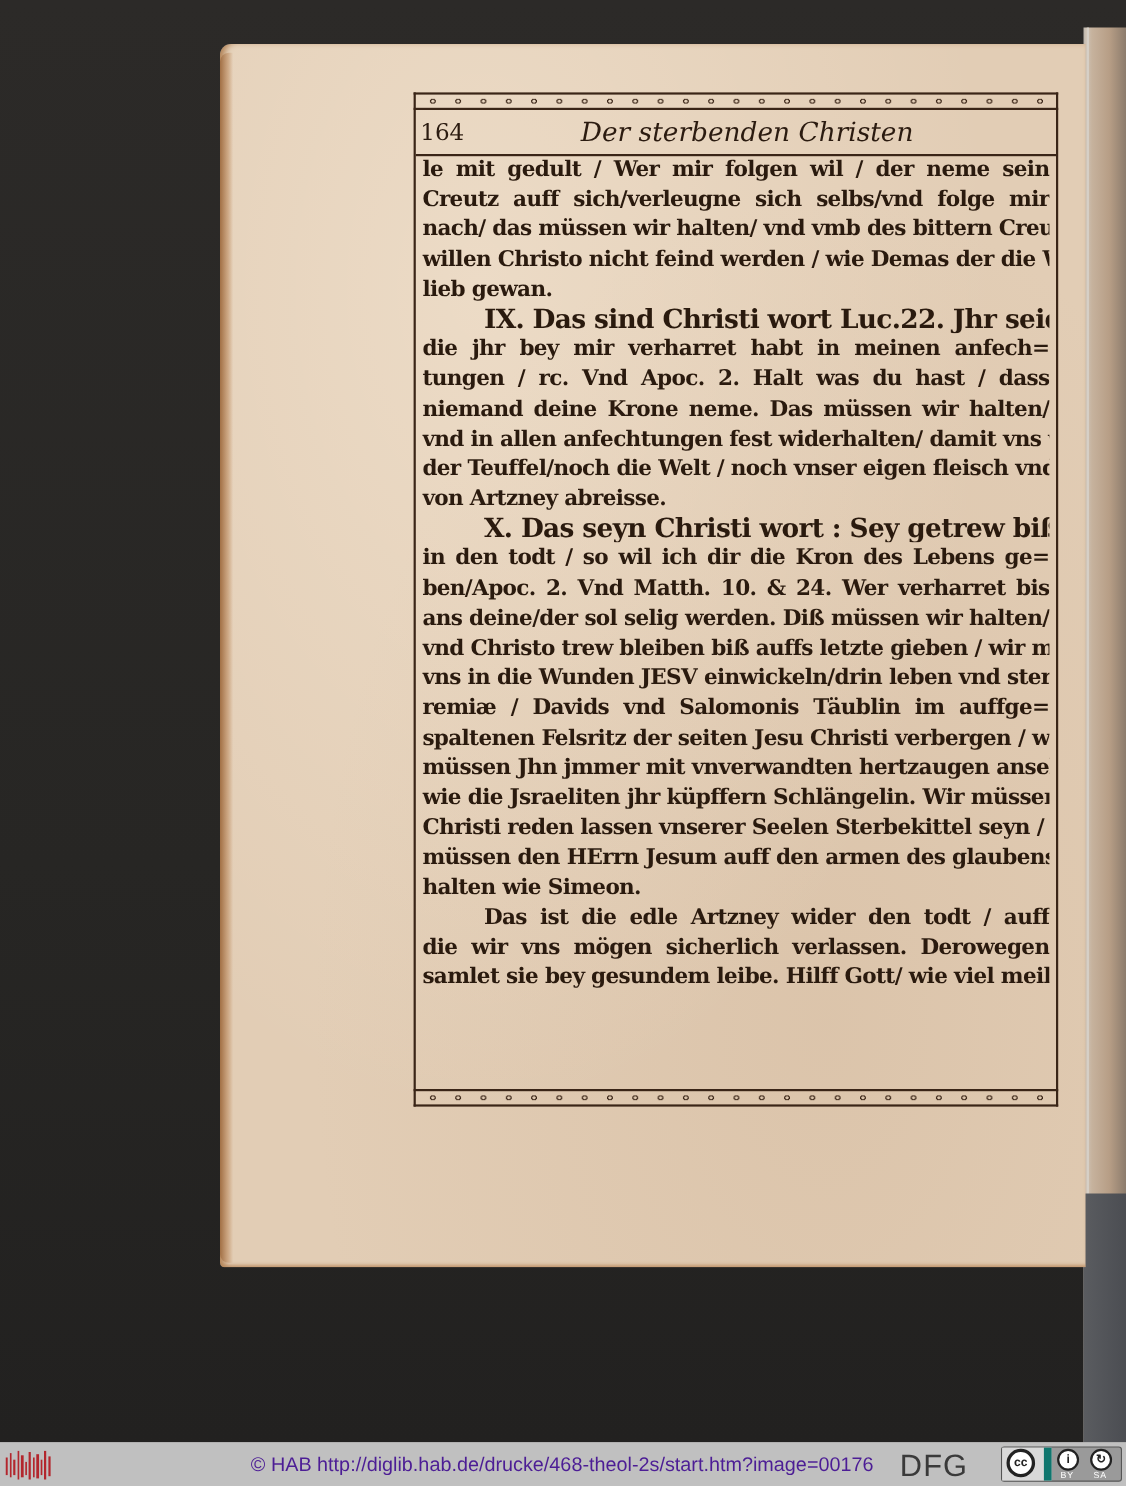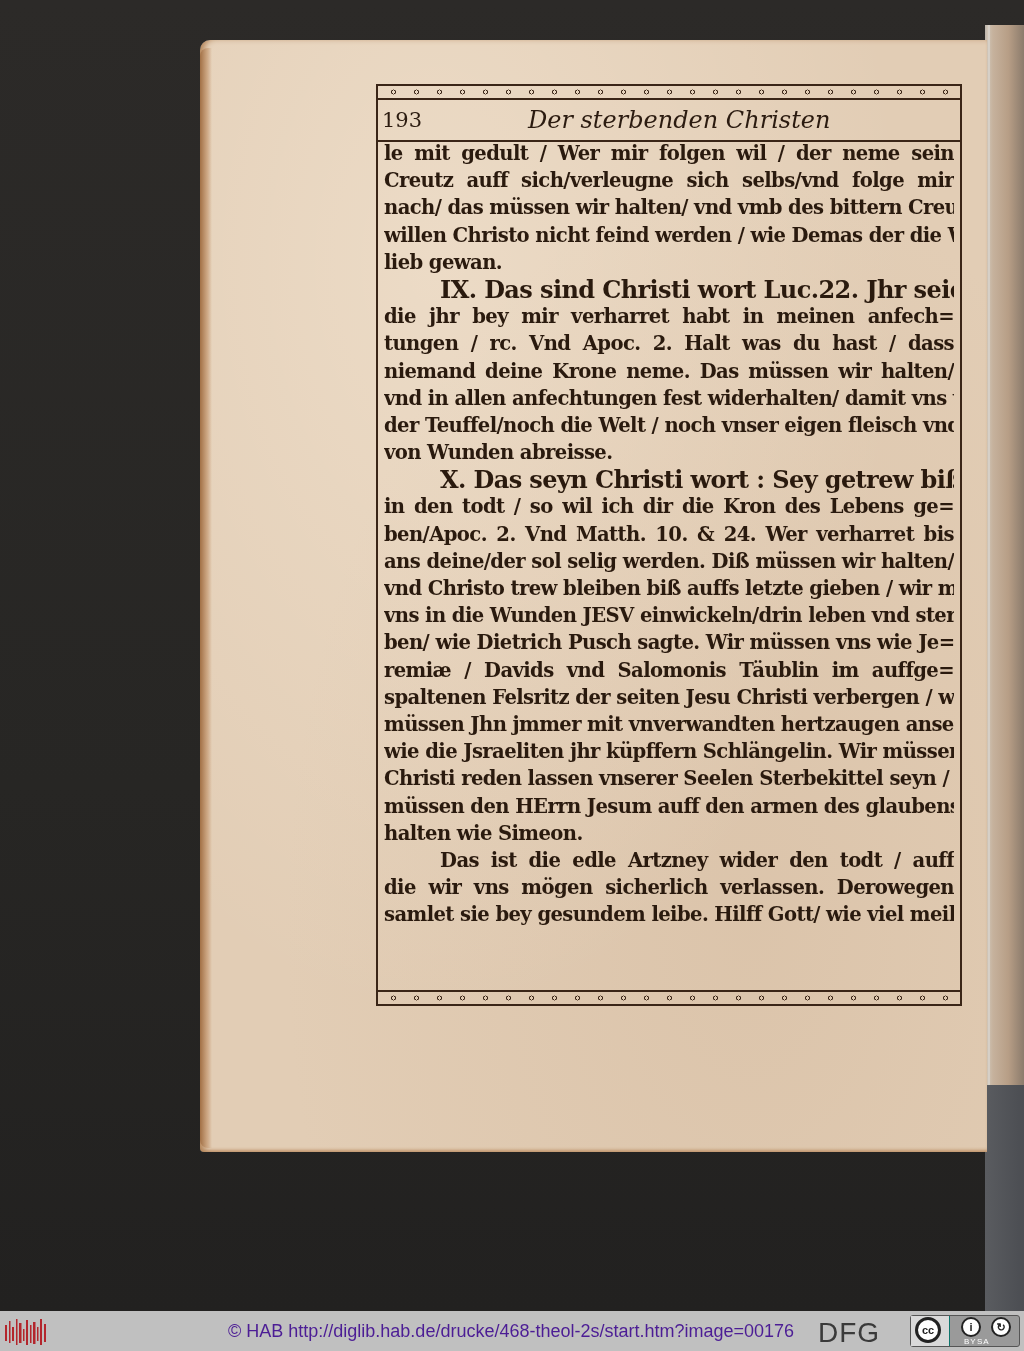--- a/index.html
+++ b/index.html
@@ -93,21 +93,21 @@
       position: absolute; left: 818px; top: 8px;
       font-family: "Liberation Sans", sans-serif; font-weight: normal; font-size: 28px;
       color: #3a3a3a; letter-spacing: 1px; line-height: 28px;
     }
     .cc-badge {
       position: absolute; left: 910px; top: 4px; width: 110px; height: 32px;
       background: #9a9a9a; border: 1px solid #555; border-radius: 3px; box-sizing: border-box;
     }
     .cc-left {
       position: absolute; left: 0; top: 0; width: 38px; height: 30px; background: #d9d9d9;
-      border-right: 1px solid #0f766e;
+      border-right: 7px solid #0f766e;
     }
     .cc-circle {
       position: absolute; left: 4px; top: 1px; width: 26px; height: 26px; border-radius: 50%;
       background: #fff; border: 3px solid #222; box-sizing: border-box;
       font-family: "Liberation Sans", sans-serif; font-weight: bold; font-size: 11px; line-height: 20px;
       text-align: center; color: #222;
     }
     .cc-icon {
       position: absolute; top: 1px; width: 20px; height: 20px; border-radius: 50%;
       background: #fff; border: 2px solid #222; box-sizing: border-box;
@@ -130,44 +130,43 @@
 
 <div class="page"></div>
 <div class="page-edge-left"></div>
 
 <div class="text-box">
   <div class="rule-ornament rule-top">
       <div class="dots"></div>
     </div>
 
   <div class="running-head">
-    <span class="page-number">193</span>
+    <span class="page-number">164</span>
     <span class="head-title">Der sterbenden Christen</span>
   </div>
 
   <div class="body-text" id="body-text">
       <span class="line ">le mit gedult / Wer mir folgen wil / der neme sein</span>
       <span class="line ">Creutz auff sich/verleugne sich selbs/vnd folge mir</span>
       <span class="line ">nach/ das müssen wir halten/ vnd vmb des bittern Creutzes</span>
       <span class="line ">willen Christo nicht feind werden / wie Demas der die Welt</span>
       <span class="line last">lieb gewan.</span>
       <span class="line indent big">IX. Das sind Christi wort Luc.22. Jhr seids/</span>
       <span class="line ">die jhr bey mir verharret habt in meinen anfech=</span>
       <span class="line ">tungen / rc. Vnd Apoc. 2. Halt was du hast / dass</span>
       <span class="line ">niemand deine Krone neme. Das müssen wir halten/</span>
       <span class="line ">vnd in allen anfechtungen fest widerhalten/ damit vns weder</span>
       <span class="line ">der Teuffel/noch die Welt / noch vnser eigen fleisch vnd blut</span>
-      <span class="line last">von Wunden abreisse.</span>
+      <span class="line last">von Artzney abreisse.</span>
       <span class="line indent big">X. Das seyn Christi wort : Sey getrew biß</span>
       <span class="line ">in den todt / so wil ich dir die Kron des Lebens ge=</span>
       <span class="line ">ben/Apoc. 2. Vnd Matth. 10. &amp; 24. Wer verharret bis</span>
       <span class="line ">ans deine/der sol selig werden. Diß müssen wir halten/</span>
       <span class="line ">vnd Christo trew bleiben biß auffs letzte gieben / wir müssen</span>
       <span class="line ">vns in die Wunden JESV einwickeln/drin leben vnd ster=</span>
-      <span class="line ">ben/ wie Dietrich Pusch sagte. Wir müssen vns wie Je=</span>
       <span class="line ">remiæ / Davids vnd Salomonis Täublin im auffge=</span>
       <span class="line ">spaltenen Felsritz der seiten Jesu Christi verbergen / wir</span>
       <span class="line ">müssen Jhn jmmer mit vnverwandten hertzaugen ansehen/</span>
       <span class="line ">wie die Jsraeliten jhr küpffern Schlängelin. Wir müssen</span>
       <span class="line ">Christi reden lassen vnserer Seelen Sterbekittel seyn / wir</span>
       <span class="line ">müssen den HErrn Jesum auff den armen des glaubens fest</span>
       <span class="line last">halten wie Simeon.</span>
       <span class="line indent">Das ist die edle Artzney wider den todt / auff</span>
       <span class="line ">die wir vns mögen sicherlich verlassen. Derowegen</span>
       <span class="line ">samlet sie bey gesundem leibe. Hilff Gott/ wie viel meil</span>
@@ -197,15 +196,15 @@
   </svg>
   <span class="footer-url">© HAB http://diglib.hab.de/drucke/468-theol-2s/start.htm?image=00176</span>
   <span class="dfg-logo">DFG</span>
   <div class="cc-badge">
     <div class="cc-left">
       <span class="cc-circle">cc</span>
     </div>
     <span class="cc-icon" style="left:50px;">i</span>
     <span class="cc-icon" style="left:80px;">↻</span>
     <span class="cc-label" style="left:53px;">BY</span>
-    <span class="cc-label" style="left:66px;">SA</span>
+    <span class="cc-label" style="left:83px;">SA</span>
   </div>
 </div>
 
 </body></html>

